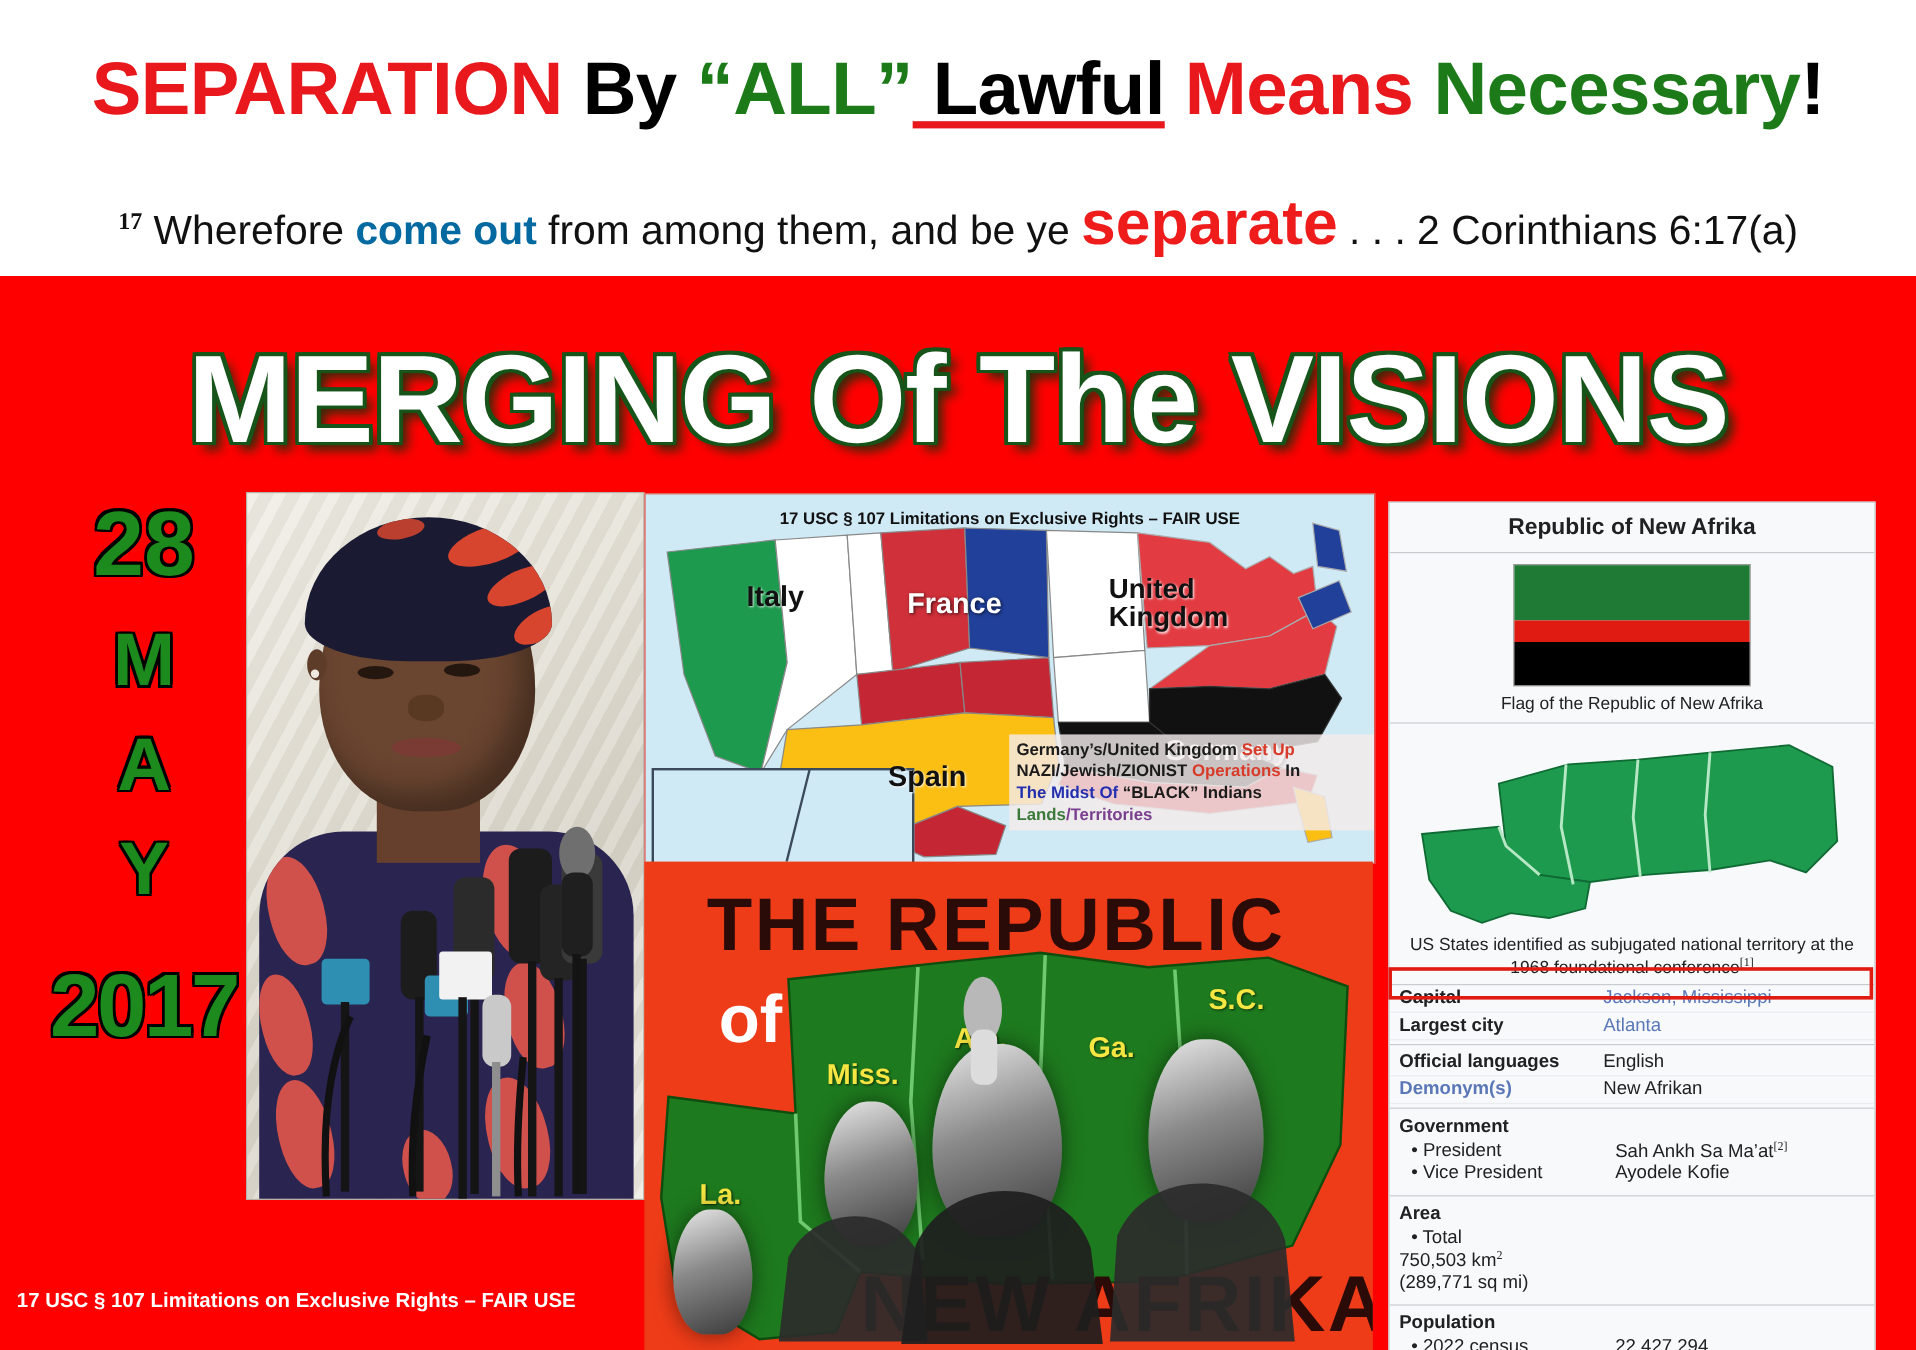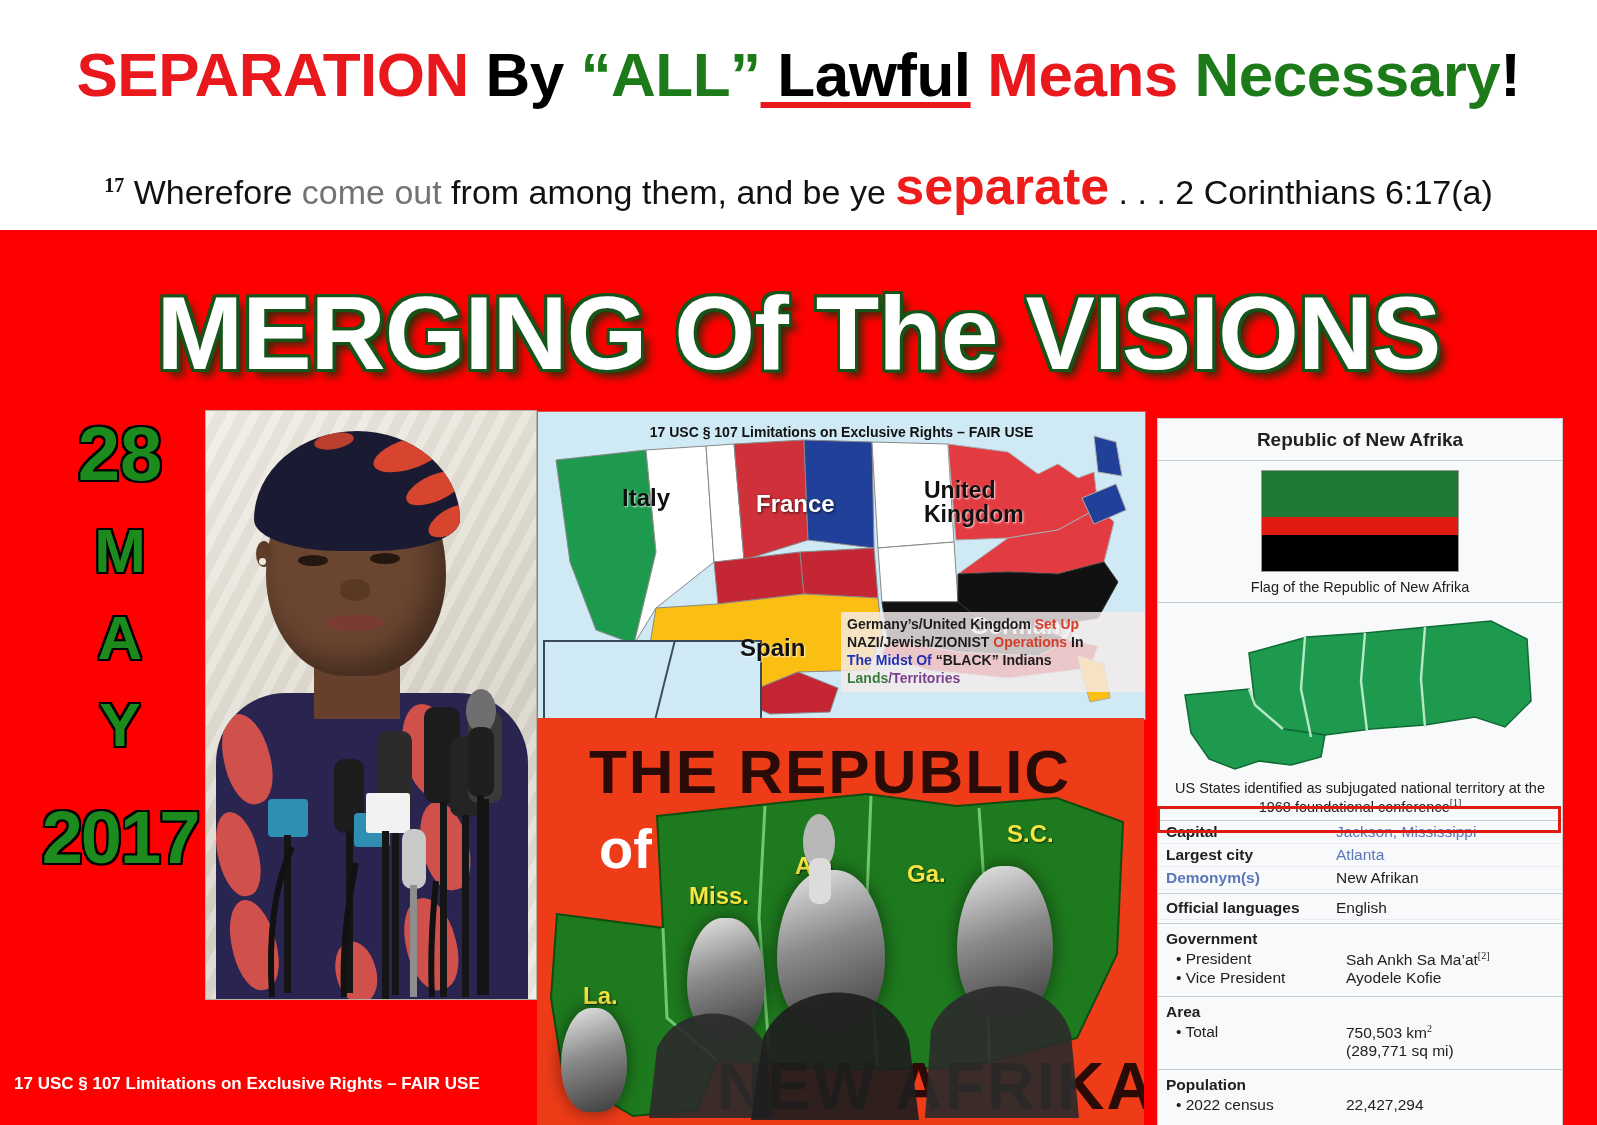--- a/index.html
+++ b/index.html
@@ -13,21 +13,21 @@
             letter-spacing:-0.5px;}
   #headline span{display:inline;}
   .c-red{color:#e8181c;}
   .c-green{color:#1c7a19;}
   .c-black{color:#000000;}
   .underline-red{text-decoration:underline;text-decoration-color:#e8181c;
                  text-decoration-thickness:6px;text-underline-offset:6px;}
   #verse{position:absolute;left:0;top:160px;width:1597px;text-align:center;
          font-size:34px;line-height:1;white-space:nowrap;color:#111;}
   #verse .sup{font-size:20px;vertical-align:super;font-weight:bold;}
-  #verse .vgreen{color:#737373;font-weight:normal;}
+  #verse .vgreen{color:#0369a1;font-weight:bold;}
   #verse .vred{color:#ef1c1c;font-weight:bold;font-size:52px;}
 
   
   #body-red{position:absolute;left:0;top:230px;width:1597px;height:895px;background:#ff0000;}
 
   #deck-title{position:absolute;left:0;top:44px;width:1597px;text-align:center;
               font-size:104px;font-weight:bold;color:#ffffff;white-space:nowrap;
               letter-spacing:-1px;
               text-shadow:
                  -3px 0 0 #17541a, 3px 0 0 #17541a, 0 -3px 0 #17541a, 0 3px 0 #17541a,
@@ -365,41 +365,41 @@
   </div>
 
   <div class="ib-row">
     <div class="k">Capital</div>
     <div class="v link">Jackson, Mississippi</div>
   </div>
   <div class="ib-row">
     <div class="k">Largest city</div>
     <div class="v link">Atlanta</div>
   </div>
+  <div class="ib-row ib-div" style="padding-top:5px;">
+    <div class="k">Official languages</div>
+    <div class="v">English</div>
+  </div>
   <div class="ib-row">
     <div class="k link">Demonym(s)</div>
     <div class="v">New Afrikan</div>
-  </div>
-  <div class="ib-row ib-div" style="padding-top:5px;">
-    <div class="k">Official languages</div>
-    <div class="v">English</div>
   </div>
 
   <div class="ib-sec ib-div" style="padding-top:6px;">Government</div>
   <div class="ib-sub">
     <div class="k">• President</div>
     <div class="v"><span>Sah Ankh Sa Ma’at</span><span class="sup">[2]</span></div>
   </div>
   <div class="ib-sub" style="padding-bottom:6px;">
     <div class="k">• Vice President</div>
     <div class="v">Ayodele Kofie</div>
   </div>
 
   <div class="ib-sec ib-div" style="padding-top:6px;">Area</div>
-  <div class="ib-sub" style="padding-bottom:6px;">
+  <div class="ib-sub" style="padding-bottom:6px;flex-direction:column;">
     <div class="k">• Total</div>
     <div class="v">
       <span>750,503 km</span><span class="sup">2</span><br>
       <span>(289,771 sq mi)</span>
     </div>
   </div>
 
   <div class="ib-sec ib-div" style="padding-top:6px;">Population</div>
   <div class="ib-sub">
     <div class="k">• 2022 census</div>

